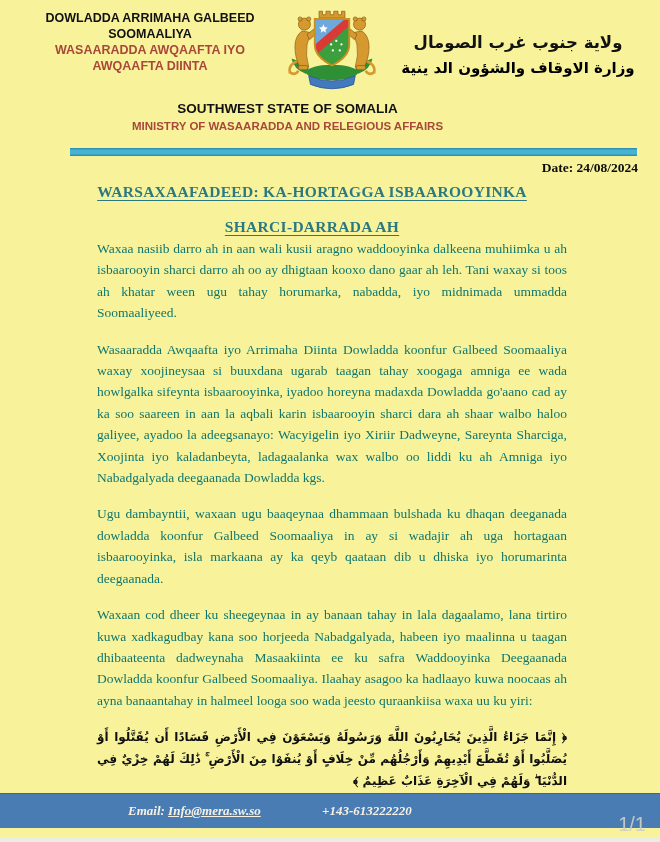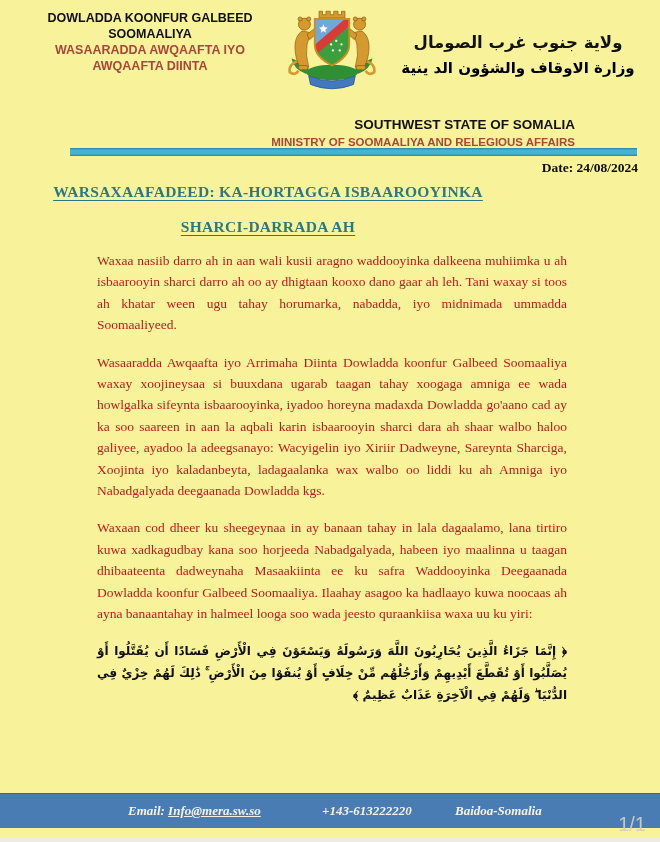--- a/index.html
+++ b/index.html
@@ -16,43 +16,43 @@
     font-weight:bold;font-size:12.5px;line-height:16px;color:#111;
   }
   .hdr-left .red{color:#A8473A;text-align:center;}
   .emblem{position:absolute;top:2px;left:276px;width:112px;height:96px;}
   .hdr-right{
     position:absolute;top:30px;right:16px;width:252px;text-align:center;
     font-family:"DejaVu Sans",sans-serif;direction:rtl;
   }
   .hdr-right .ar-black{font-size:16.5px;font-weight:bold;color:#121212;line-height:26px;}
   .hdr-right .ar-red{font-size:15px;font-weight:bold;color:#000000;line-height:25px;}
-  .hdr-center{position:absolute;top:116px;left:0;width:575px;text-align:right;
+  .hdr-center{position:absolute;top:100px;left:0;width:575px;text-align:center;
     font-family:"Liberation Sans","DejaVu Sans",sans-serif;font-weight:bold;}
   .hdr-center .en-black{font-size:13.5px;color:#111;line-height:18px;}
   .hdr-center .en-red{font-size:11.5px;color:#A8473A;line-height:16px;}
   
   .divider{
     position:absolute;top:148px;left:70px;width:567px;height:8px;
     background:linear-gradient(#2E86A6,#45B4D3 30%,#45B4D3 70%,#2E86A6);
   }
   .date-line{
     position:absolute;top:160px;right:22px;
     font-size:13.5px;font-weight:bold;color:#0d0d0d;margin-left:44px;
   }
-  .title-wrap{position:absolute;top:183px;left:0;width:536px;text-align:center;}
+  .title-wrap{position:absolute;top:183px;left:0;width:536px;text-align:center;padding-left:44px;}
   .title-line{
     font-size:15.5px;font-weight:bold;color:#2A7982;letter-spacing:.3px;
     text-decoration:underline;text-underline-offset:3px;margin:0 0 17px 0;
   }
   
   .content{position:absolute;top:234px;left:97px;width:470px;}
   .content p.body-par{
-    margin:16px 0 15px 0;font-size:13.5px;line-height:21.4px;
-    text-align:justify;color:#b91c1c;
+    margin:4px 0 15px 0;font-size:13.5px;line-height:21.4px;
+    text-align:justify;color:#0f766e;
   }
   .quran{
     direction:rtl;text-align:justify;
     font-family:"DejaVu Sans",sans-serif;
     font-size:12px;font-weight:bold;line-height:22px;color:#101010;
     margin:2px 0 12px 0;
   }
   
   .footer-bar{
     position:absolute;left:0;top:793px;width:660px;height:34px;
@@ -70,21 +70,21 @@
     font-size:20px;color:rgba(205,206,198,.92);
   }
   .bottom-strip{position:absolute;left:0;bottom:0;width:660px;height:5px;background:#ECEBE6;}
 </style>
 </head>
 <body>
 
 <div class="page">
 
   <div class="hdr-left">
-    <div>DOWLADDA KOONFUR GALBEED</div>
+    <div>DOWLADDA ARRIMAHA GALBEED</div>
     <div>SOOMAALIYA</div>
     <div class="red">WASAARADDA AWQAAFTA IYO</div>
     <div class="red">AWQAAFTA DIINTA</div>
   </div>
 
   <div class="emblem">
     <svg viewBox="0 0 130 100" width="112" height="96" aria-hidden="true">
 
       <ellipse cx="65" cy="76" rx="30" ry="9" fill="#2E8F35"></ellipse>
       <path d="M35 78 Q20 72 18 60 Q32 64 38 72 Z" fill="#2E8F35"></path>
@@ -134,41 +134,41 @@
     </svg>
   </div>
 
   <div class="hdr-right">
     <div class="ar-black">ولاية جنوب غرب الصومال</div>
     <div class="ar-red">وزارة الاوقاف والشؤون الد ينية</div>
   </div>
 
   <div class="hdr-center">
     <div class="en-black">SOUTHWEST STATE OF SOMALIA</div>
-    <div class="en-red">MINISTRY OF SOOMAALIYA AND RELEGIOUS AFFAIRS</div>
+    <div class="en-red">MINISTRY OF WASAARADDA AND RELEGIOUS AFFAIRS</div>
   </div>
 
   <div class="divider"></div>
 
   <div class="date-line">Date: 24/08/2024</div>
 
   <div class="title-wrap">
     <div class="title-line">WARSAXAAFADEED: KA-HORTAGGA ISBAAROOYINKA</div>
     <div class="title-line">SHARCI-DARRADA AH</div>
   </div>
 
   <div class="content">
     <p class="body-par">Waxaa nasiib darro ah in aan wali kusii aragno waddooyinka dalkeena muhiimka u ah isbaarooyin sharci darro ah oo ay dhigtaan kooxo dano gaar ah leh. Tani waxay si toos ah khatar ween ugu tahay horumarka, nabadda, iyo midnimada ummadda Soomaaliyeed.</p>
     <p class="body-par">Wasaaradda Awqaafta iyo Arrimaha Diinta Dowladda koonfur Galbeed Soomaaliya waxay xoojineysaa si buuxdana ugarab taagan tahay xoogaga amniga ee wada howlgalka sifeynta isbaarooyinka, iyadoo horeyna madaxda Dowladda go'aano cad ay ka soo saareen in aan la aqbali karin isbaarooyin sharci dara ah shaar walbo haloo galiyee, ayadoo la adeegsanayo: Wacyigelin iyo Xiriir Dadweyne, Sareynta Sharciga, Xoojinta iyo kaladanbeyta, ladagaalanka wax walbo oo liddi ku ah Amniga iyo Nabadgalyada deegaanada Dowladda kgs.</p>
+    <p class="body-par">Ugu dambayntii, waxaan ugu baaqeynaa dhammaan bulshada ku dhaqan deeganada dowladda koonfur Galbeed Soomaaliya in ay si wadajir ah uga hortagaan isbaarooyinka, isla markaana ay ka qeyb qaataan dib u dhiska iyo horumarinta deegaanada.</p>
     <p class="body-par">Waxaan cod dheer ku sheegeynaa in ay banaan tahay in lala dagaalamo, lana tirtiro kuwa xadkagudbay kana soo horjeeda Nabadgalyada, habeen iyo maalinna u taagan dhibaateenta dadweynaha Masaakiinta ee ku safra Waddooyinka Deegaanada Dowladda koonfur Galbeed Soomaaliya. Ilaahay asagoo ka hadlaayo kuwa noocaas ah ayna banaantahay in halmeel looga soo wada jeesto quraankiisa waxa uu ku yiri:</p>
     <p class="quran">﴿ إِنَّمَا جَزَاءُ الَّذِينَ يُحَارِبُونَ اللَّهَ وَرَسُولَهُ وَيَسْعَوْنَ فِي الْأَرْضِ فَسَادًا أَن يُقَتَّلُوا أَوْ يُصَلَّبُوا أَوْ تُقَطَّعَ أَيْدِيهِمْ وَأَرْجُلُهُم مِّنْ خِلَافٍ أَوْ يُنفَوْا مِنَ الْأَرْضِ ۚ ذَٰلِكَ لَهُمْ خِزْيٌ فِي الدُّنْيَا ۖ وَلَهُمْ فِي الْآخِرَةِ عَذَابٌ عَظِيمٌ ﴾</p>
 
   </div>
 
   <div class="footer-bar">
     <span class="f-email"><span>Email: </span><span class="addr">Info@mera.sw.so</span></span>
     <span class="f-phone">+143-613222220</span>
-    <span class="f-loc">Baidoa-Somalia</span>
   </div>
 
   <div class="page-indicator">1/1</div>
   <div class="bottom-strip"></div>
 </div>
 
 </body></html>

